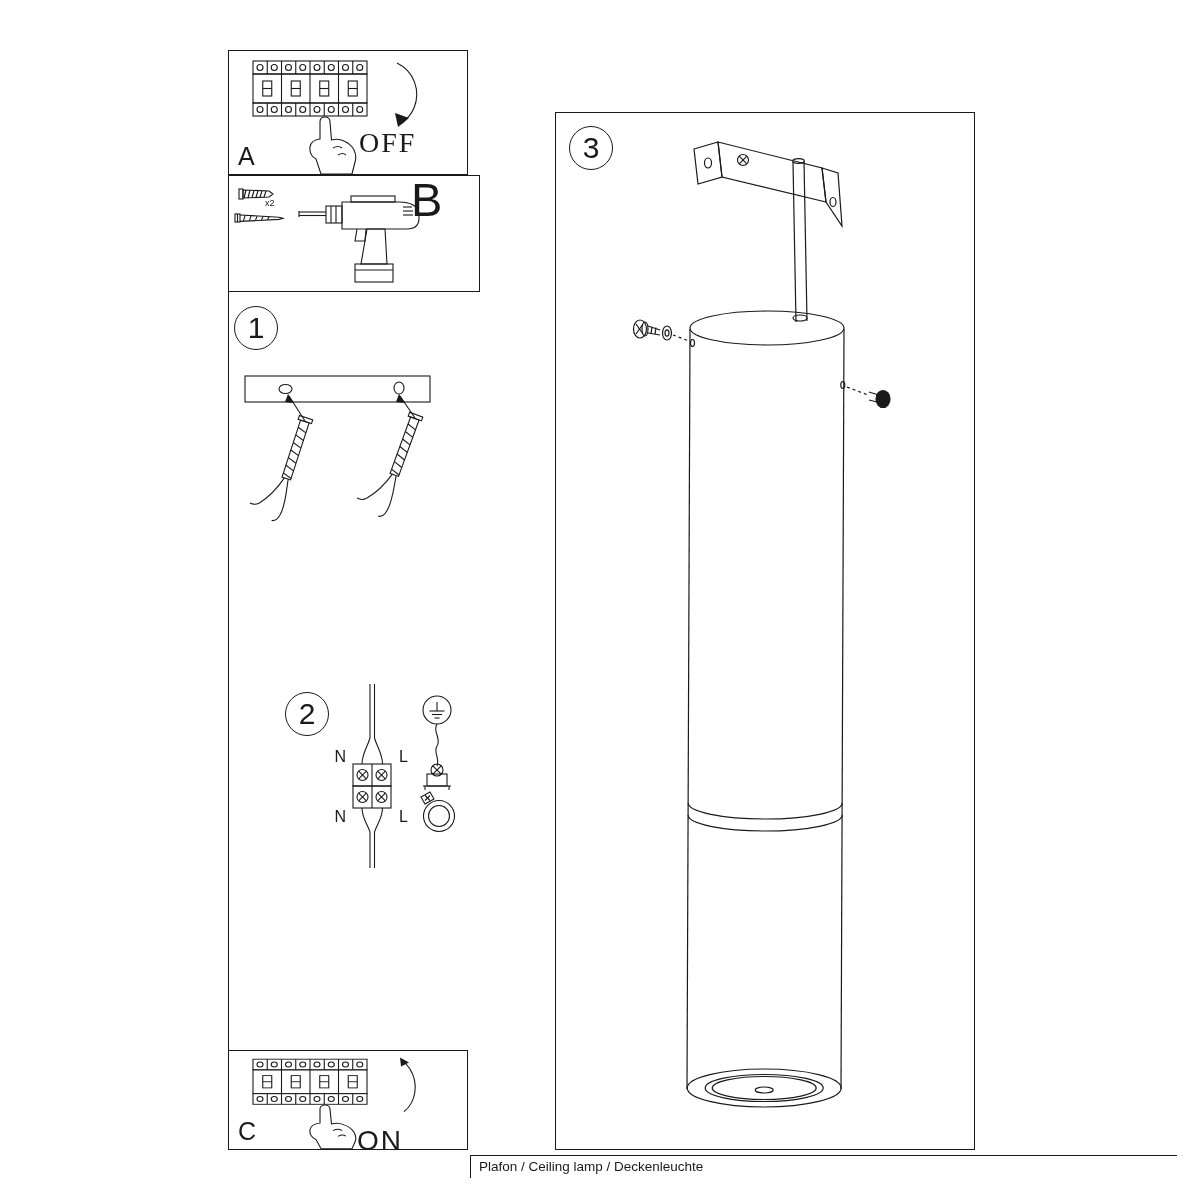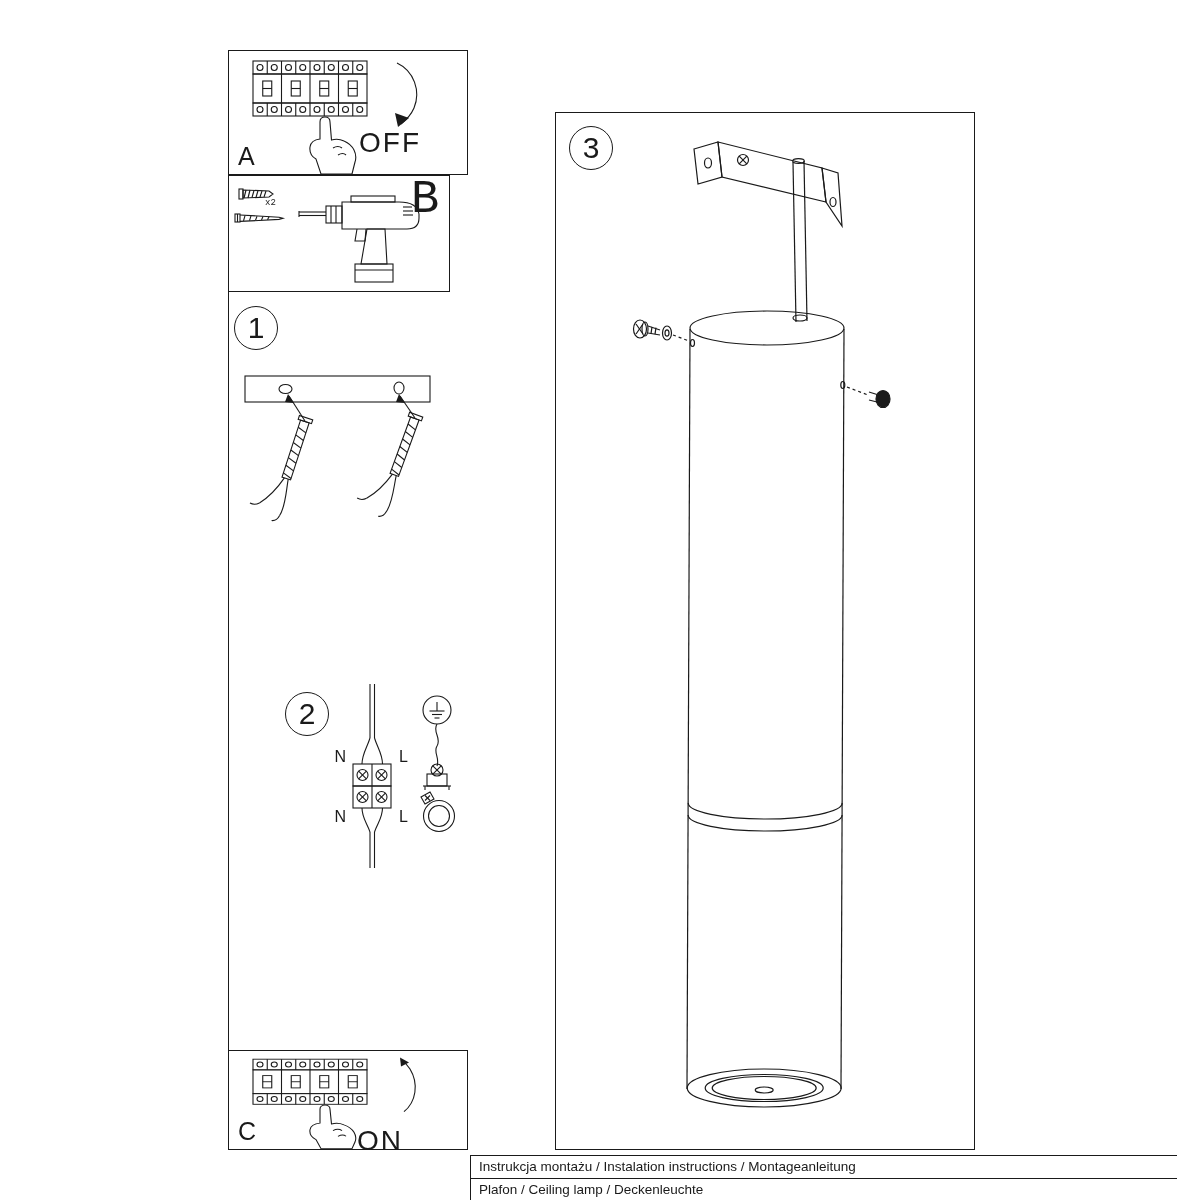--- a/index.html
+++ b/index.html
@@ -4,31 +4,31 @@
 <style>
   html,body { margin:0; padding:0; }
   body {
     width:1200px; height:1200px; position:relative;
     background:#ffffff; color:#1a1a1a;
     font-family:"Liberation Sans", sans-serif;
     overflow:hidden;
   }
   .panel { position:absolute; border:1px solid #1a1a1a; background:#fff; box-sizing:border-box; }
   .panel-a { left:228px; top:50px;  width:240px; height:125px; }
-  .panel-b { left:228px; top:175px; width:222px; height:117px;font-family:Liberation Mono, monospace; }
+  .panel-b { left:228px; top:175px; width:252px; height:117px; }
   .panel-c { left:228px; top:1050px; width:240px; height:100px; }
   .panel-3 { left:555px; top:112px; width:420px; height:1038px; }
   .area { position:absolute; }
   .area-1 { left:228px; top:300px; width:260px; height:265px; }
   .area-2 { left:280px; top:680px; width:210px; height:192px; }
   .left-rule { position:absolute; left:228px; top:292px; width:1px; height:758px; background:#1a1a1a; }
   .corner-label { position:absolute; left:9px; bottom:3px; font-size:25px; }
   .big-letter { position:absolute; left:182px; top:0px; font-size:47px; line-height:1; }
   .state-label { position:absolute; font-size:28px; letter-spacing:2px; }
-  .state-off { left:130px; top:76px; }
+  .state-off { left:130px; top:76px;font-family:Liberation Serif, serif; }
   .state-on  { left:128px; top:74px; }
   .step-circle {
     position:absolute; width:44px; height:44px; border:1.6px solid #1a1a1a;
     border-radius:50%; display:flex; align-items:center; justify-content:center;
     font-size:30px; box-sizing:border-box; background:#fff;
   }
   .qty-label { position:absolute; left:36px; top:22px; font-size:9px; }
   .footer { position:absolute; left:470px; top:1155px; width:706px; border-top:1px solid #1a1a1a; border-left:1px solid #1a1a1a; }
   .footer-row { height:22px; line-height:22px; padding-left:8px; font-size:13.5px; }
   .footer-row.first { border-bottom:1px solid #1a1a1a; }
@@ -381,17 +381,16 @@
           <path d="M175,74 C187,62 190,40 181,22 C179,18 176,14 172,10"></path>
           <polygon points="171,8 180,14 172,19" fill="#1a1a1a" stroke="none"></polygon>
         </g>
       </g>
     </svg>
     <span class="state-label state-on">ON</span>
     <span class="corner-label">C</span>
   </div>
 
   <div class="footer">
-    <div class="footer-row first">Instrukcja montażu / Instalation instructions / Montageanleitung</div>
     <div class="footer-row">Plafon / Ceiling lamp / Deckenleuchte</div>
   </div>
 
 </div>
 
 </body></html>

